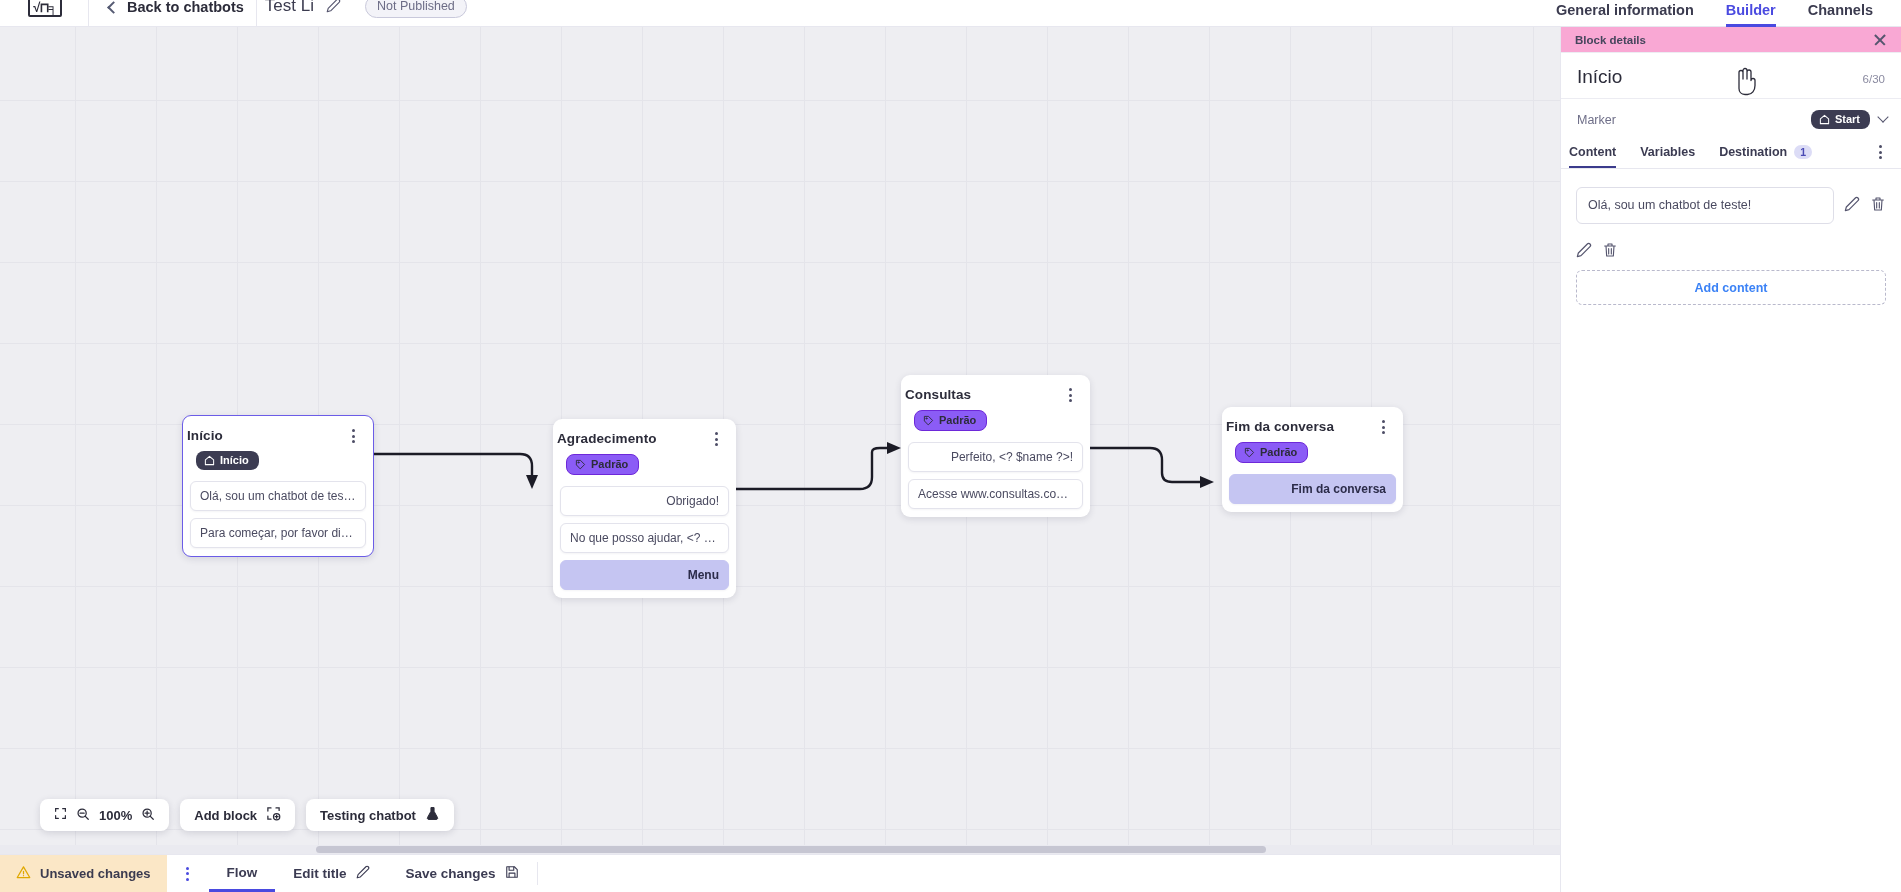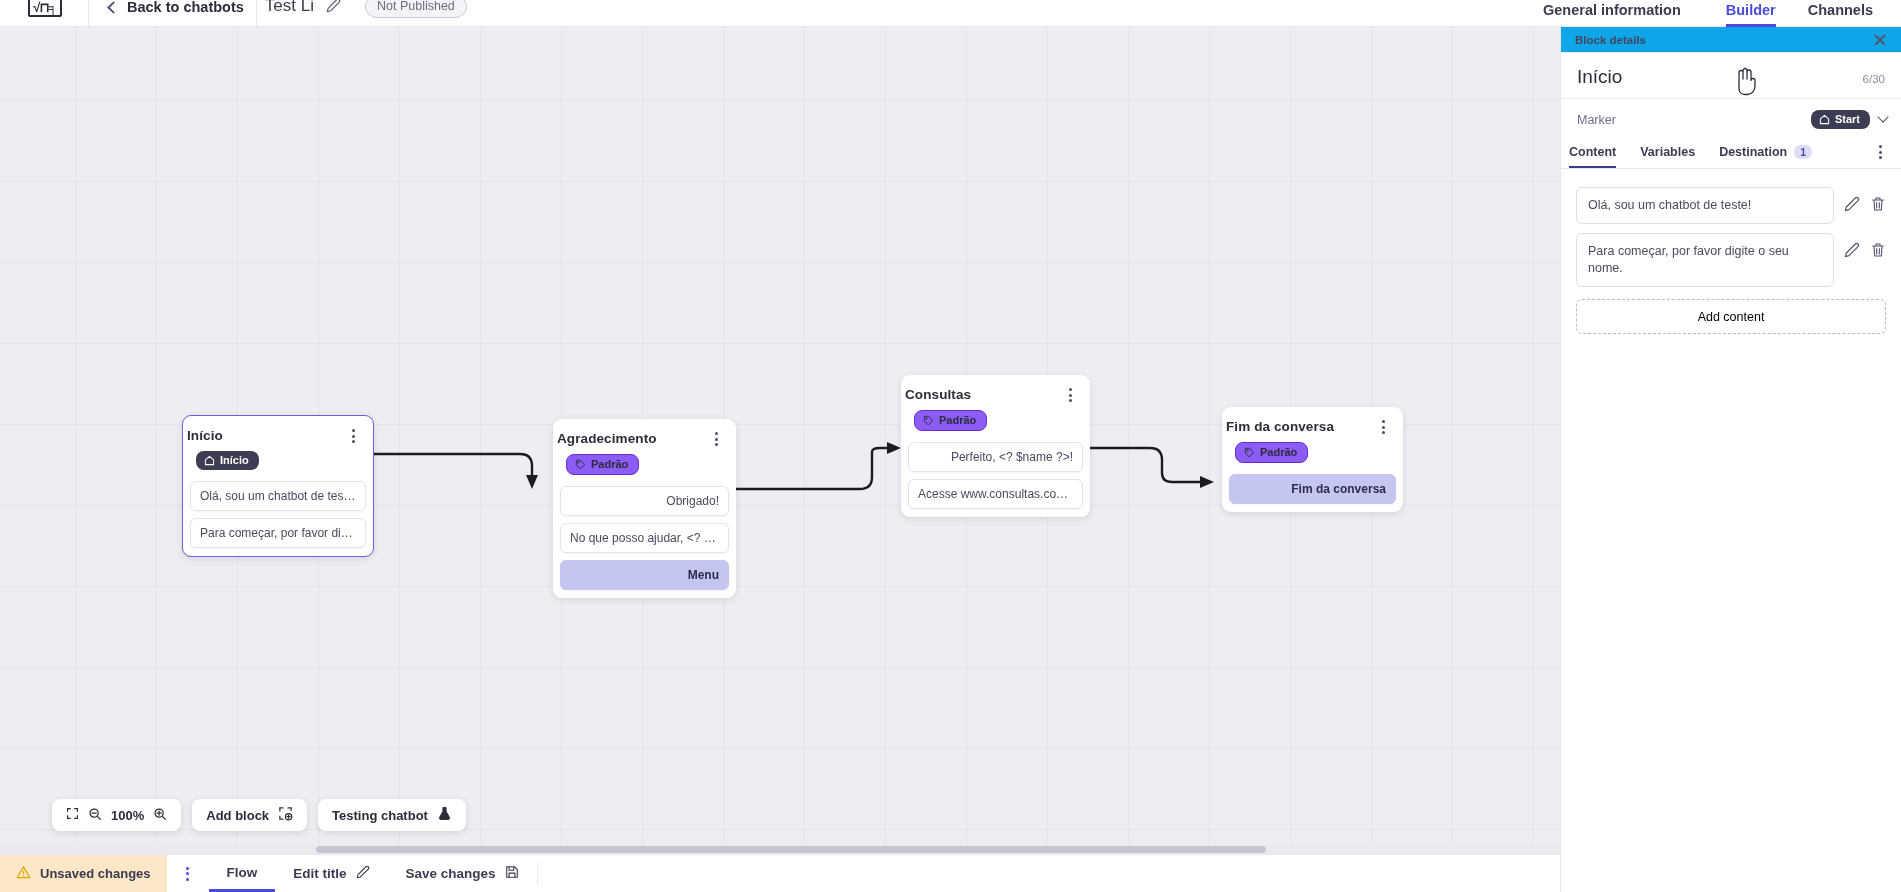--- a/index.html
+++ b/index.html
@@ -111,21 +111,20 @@
     font-size: 14.5px;
     font-weight: 700;
     color: #3b3b4f;
     padding-bottom: 6px;
     cursor: pointer;
     border-bottom: 3px solid transparent;
   }
   .nav-tab.active {
     color: #4a4ae0;
     border-bottom-color: #4a4ae0;
-    margin-left: 13px;
   }
 
   
   .canvas {
     position: absolute;
     top: 27px;
     left: 0;
     width: 1560px;
     height: 827px;
     background-color: #eeeef2;
@@ -226,21 +225,21 @@
   .msg.accent {
     background: #c5c5f2;
     border-color: #c5c5f2;
     color: #2c2c4a;
     font-weight: 700;
   }
 
   
   .float-tools {
     position: absolute;
-    left: 32px;
+    left: 20px;
     bottom: 23px;
     display: flex;
     gap: 11px;
     z-index: 20;
     padding-left: 20px;
   }
   .tool-pill {
     background: #ffffff;
     border-radius: 8px;
     box-shadow: 0 2px 7px rgba(40,40,70,0.15);
@@ -340,21 +339,21 @@
     top: 27px;
     right: 0;
     width: 341px;
     height: 865px;
     background: #ffffff;
     border-left: 1px solid #e7e7ef;
     z-index: 35;
   }
   .panel-header {
     height: 26px;
-    background: #0ea5e9;
+    background: #f9a8d4;
     display: flex;
     align-items: center;
     justify-content: space-between;
     padding: 0 14px;
     border-bottom: 1px solid #ededf3;
     gap: 6px;
   }
   .panel-header-title {
     font-size: 11.5px;
     font-weight: 700;
@@ -473,22 +472,22 @@
   }
   .add-content {
     margin-top: 12px;
     border: 1.4px dashed #b9b9cc;
     border-radius: 6px;
     height: 35px;
     display: flex;
     align-items: center;
     justify-content: center;
     font-size: 12.5px;
-    font-weight: 400;
-    color: #000000;
+    font-weight: 700;
+    color: #3b82f6;
     cursor: pointer;
   }
   .cursor-hand {
     position: absolute;
     left: 200px;
     top: 320px;
     pointer-events: none;
   }
 </style>
 </head>
@@ -765,21 +764,20 @@
             <path d="M17 3a2.8 2.8 0 1 1 4 4L7.5 20.5 2 22l1.5-5.5Z"></path>
           </svg>
       </span>
       <span class="row-ic">
         <svg width="16" height="16" viewBox="0 0 24 24" fill="none" stroke="#55556e" stroke-width="1.7" stroke-linecap="round" stroke-linejoin="round">
             <path d="M4 6h16M9 6V3h6v3M6 6l1 15h10l1-15M10 10v8M14 10v8"></path>
           </svg>
       </span>
     </div>
     <div class="content-row">
-      <div class="content-box">Para começar, por favor digite o seu nome.</div>
       <span class="row-ic">
         <svg width="16" height="16" viewBox="0 0 24 24" fill="none" stroke="#55556e" stroke-width="1.8" stroke-linecap="round" stroke-linejoin="round">
             <path d="M17 3a2.8 2.8 0 1 1 4 4L7.5 20.5 2 22l1.5-5.5Z"></path>
           </svg>
       </span>
       <span class="row-ic">
         <svg width="16" height="16" viewBox="0 0 24 24" fill="none" stroke="#55556e" stroke-width="1.7" stroke-linecap="round" stroke-linejoin="round">
             <path d="M4 6h16M9 6V3h6v3M6 6l1 15h10l1-15M10 10v8M14 10v8"></path>
           </svg>
       </span>

